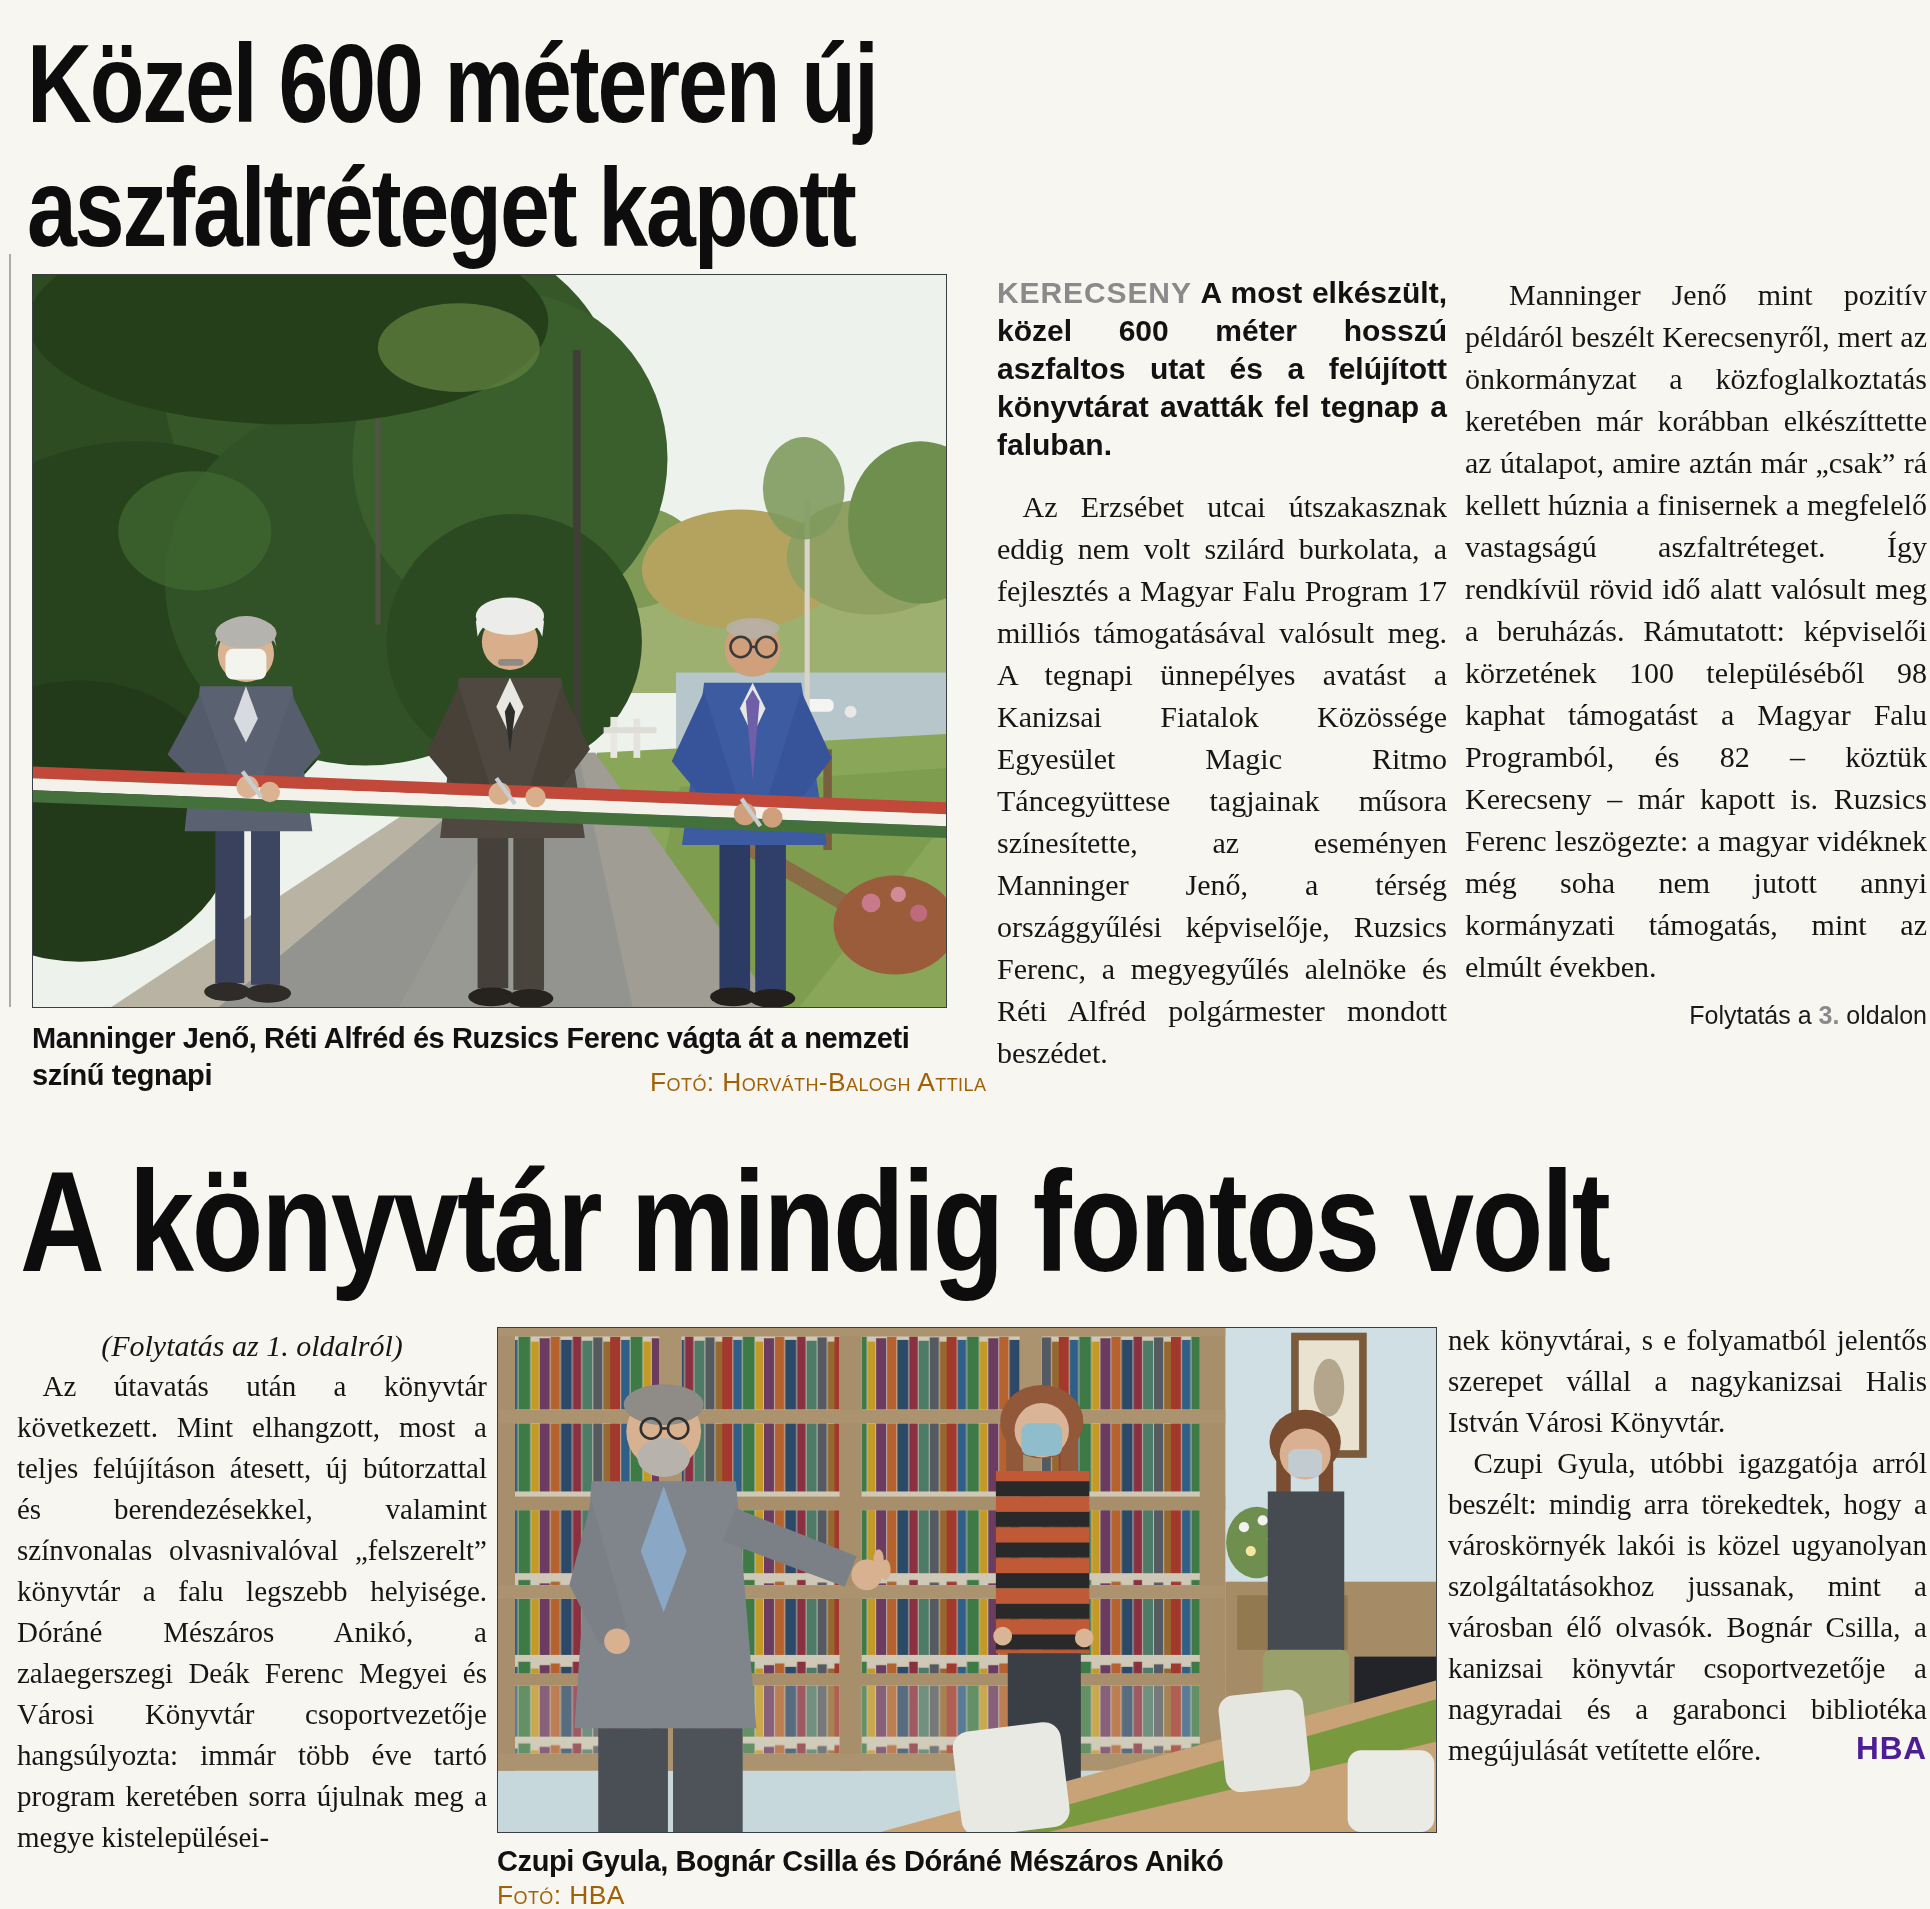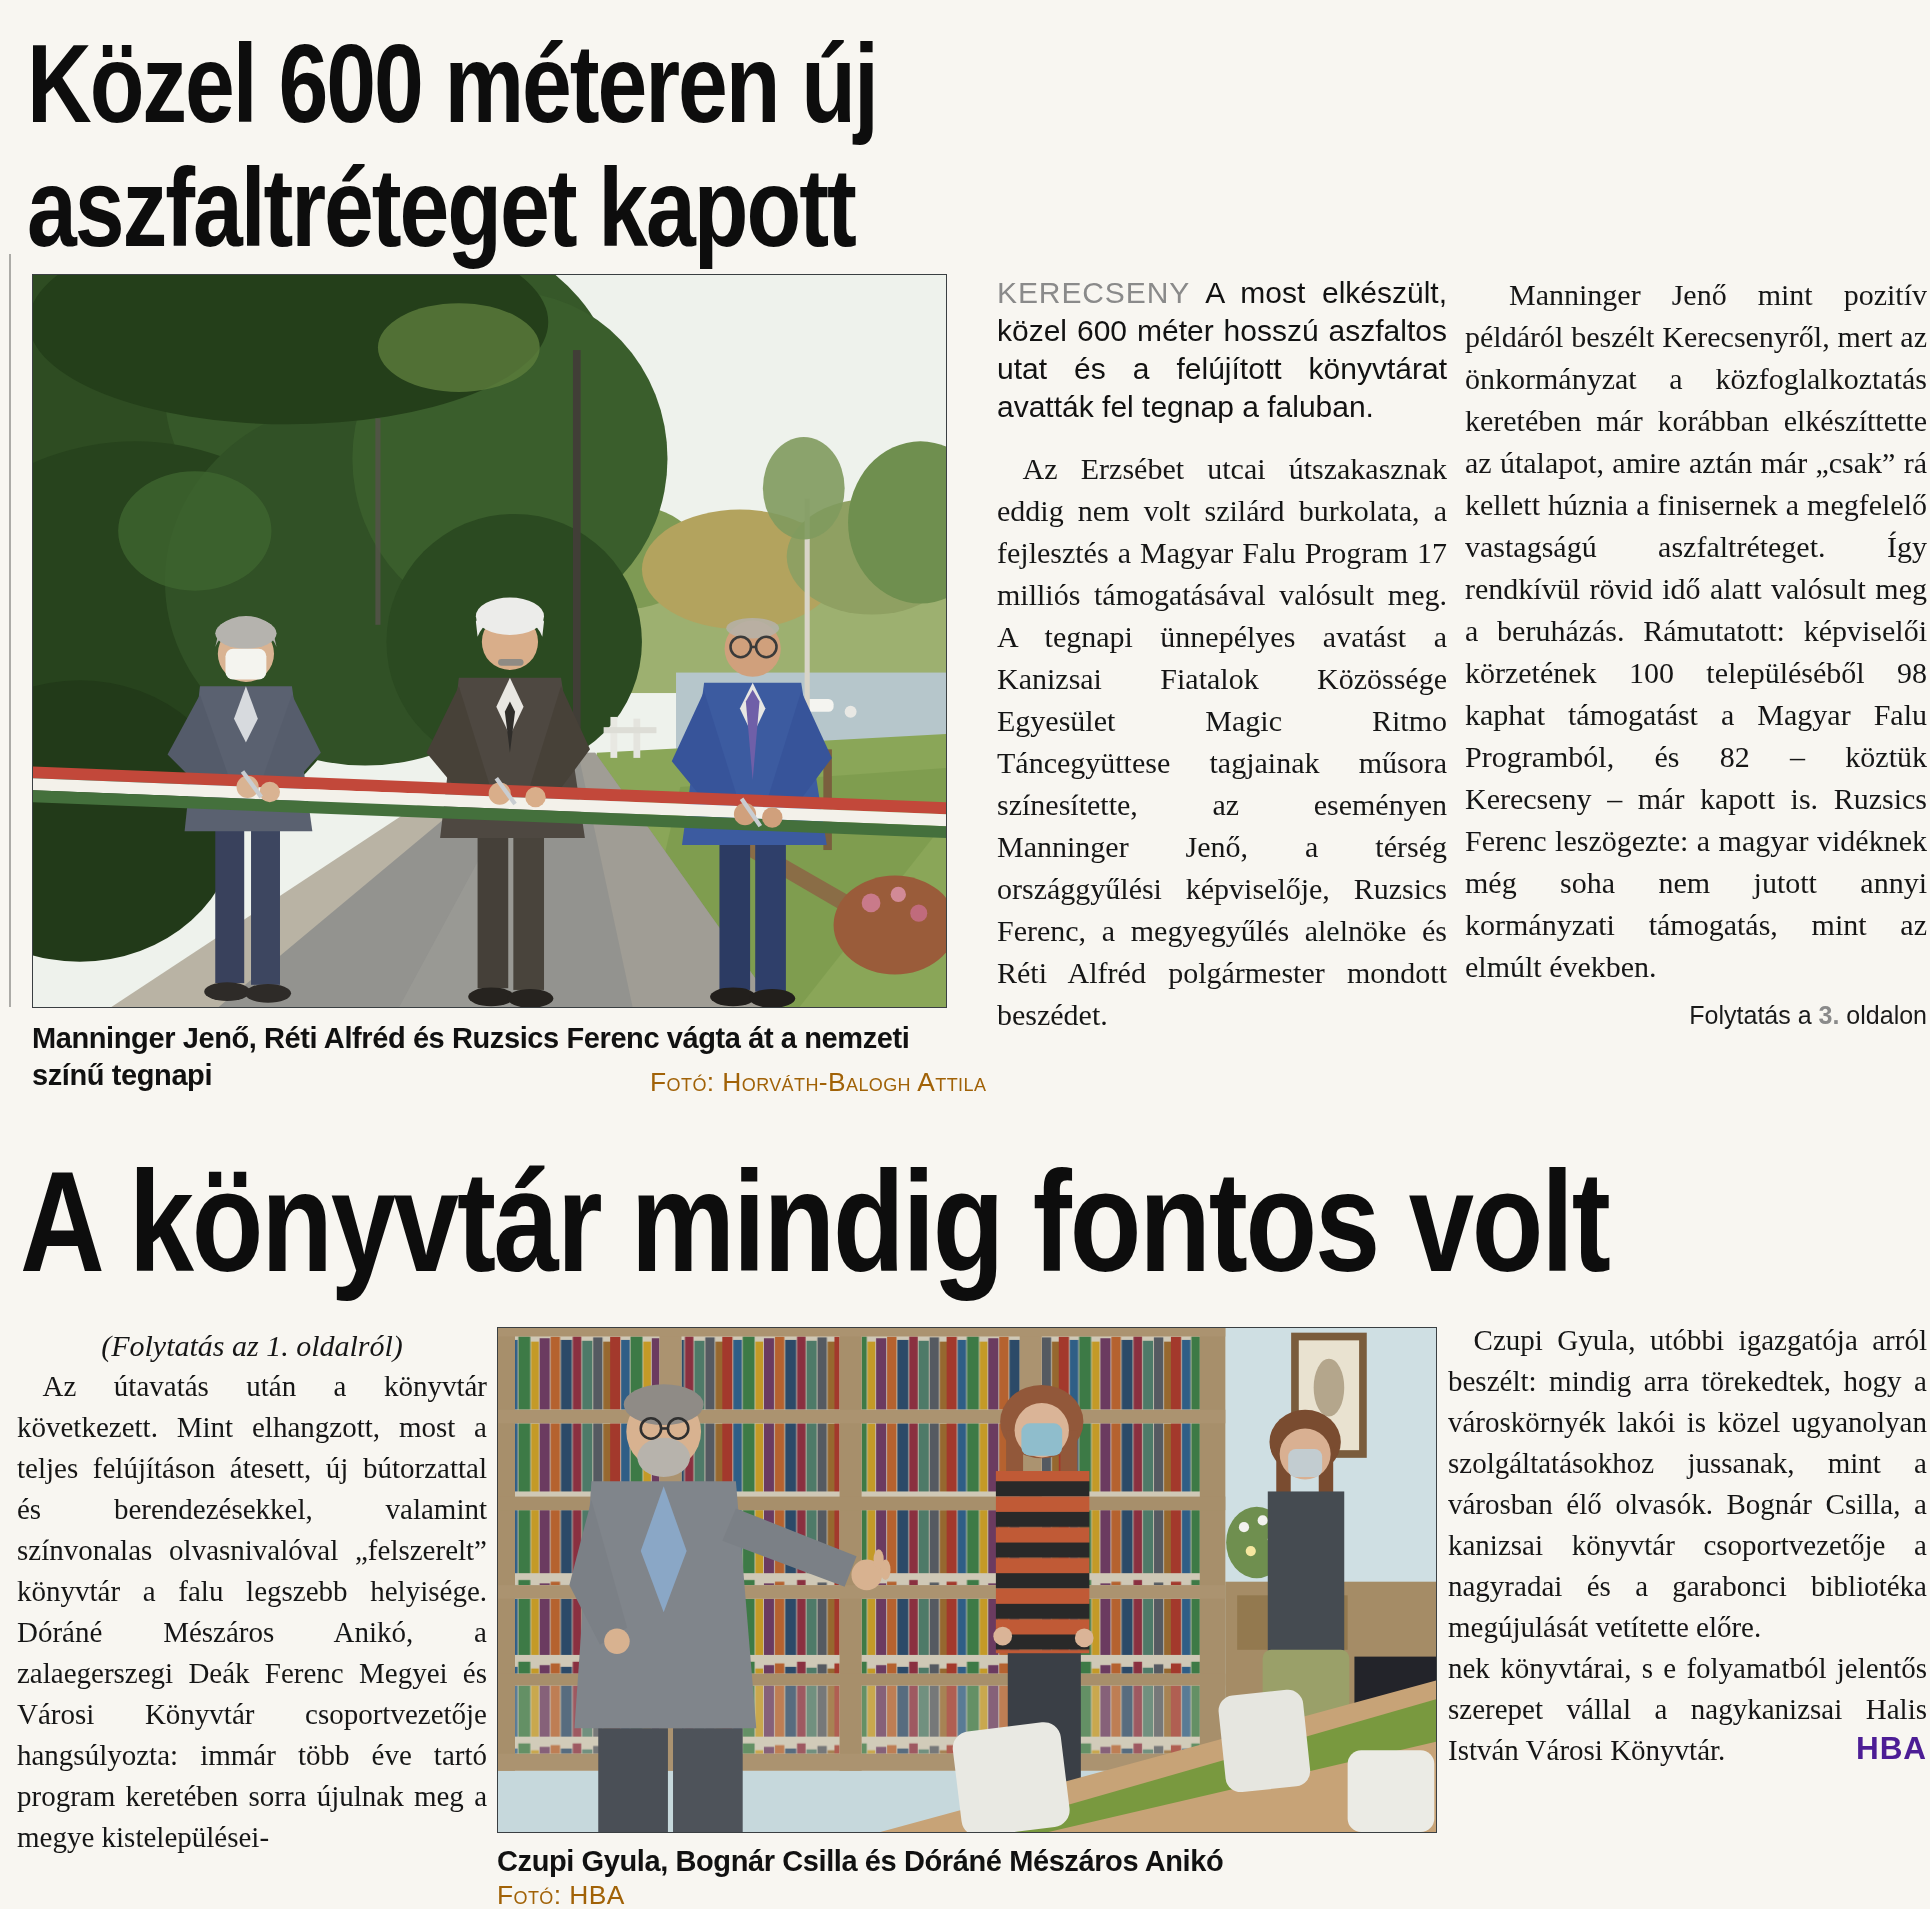--- a/index.html
+++ b/index.html
@@ -33,21 +33,21 @@
   #caption1{left:32px;top:1020px;width:956px;height:78px;position:absolute;}
   #caption1 .credit{position:absolute;right:1.7px;bottom:0;}
   #caption2{left:497px;top:1843px;width:940px;position:absolute;display:flex;justify-content:space-between;align-items:baseline;flex-direction:column;}
   
   .col{position:absolute;text-align:justify;}
   #a1col1{left:997px;top:274px;width:450px;}
   #a1col2{left:1465px;top:274px;width:462px;}
   #a2col1{left:17px;top:1325px;width:470px;}
   #a2col2{left:1448px;top:1320px;width:479px;}
   .lead{
-    font-family:"Liberation Sans",sans-serif;font-weight:400;
+    font-family:"Liberation Sans",sans-serif;font-weight:700;
     font-size:30px;line-height:38px;margin:0 0 22px 0;text-align:justify;color:#121212;
   }
   .dateline{color:#8a8a8a;letter-spacing:0.9px;}
   .bodytext{font-size:30px;line-height:42px;margin:0;}
   .bodytext.a2{font-size:29px;line-height:41px;}
   .indent{text-indent:44px;}
   .indent-sm{text-indent:25.6px;}
   .cont-line{
     font-family:"Liberation Sans",sans-serif;font-size:25px;line-height:44px;
     text-align:right;margin-top:5.1px;color:#1a1a1a;
@@ -349,17 +349,17 @@
     </g>
   </svg>
 </div>
 
 <div id="caption2">
   <span class="caption">Czupi Gyula, Bognár Csilla és Dóráné Mészáros Anikó</span>
   <span class="credit">Fotó: HBA</span>
 </div>
 
 <div id="a2col2" class="col">
+  <p class="bodytext a2">nek könyvtárai, s e folyamatból jelentős szerepet vállal a nagykanizsai Halis István Városi Könyvtár.</p>
   <p class="bodytext a2 indent-sm">Czupi Gyula, utóbbi igazgatója arról beszélt: mindig arra törekedtek, hogy a városkörnyék lakói is közel ugyanolyan szolgáltatásokhoz jussanak, mint a városban élő olvasók. Bognár Csilla, a kanizsai könyvtár csoportvezetője a nagyradai és a garabonci bibliotéka megújulását vetítette előre.</p>
-  <p class="bodytext a2">nek könyvtárai, s e folyamatból jelentős szerepet vállal a nagykanizsai Halis István Városi Könyvtár.</p>
   <div class="sig">HBA</div>
 </div>
 
 
 </body></html>

